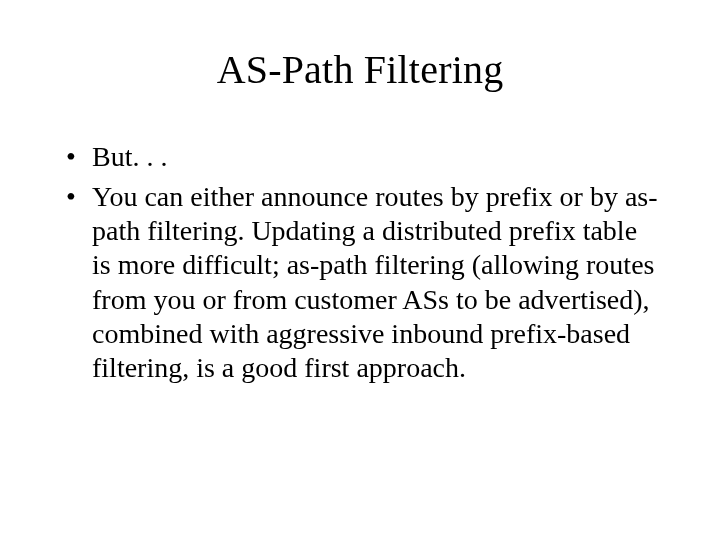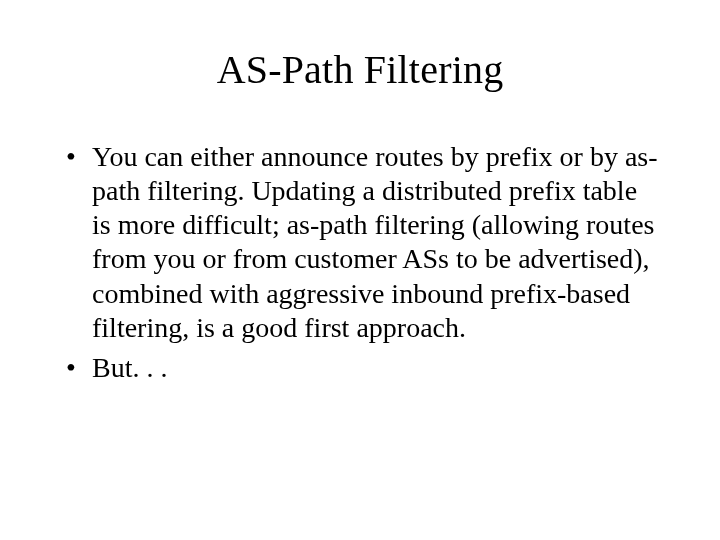--- a/index.html
+++ b/index.html
@@ -55,17 +55,17 @@
   }
 </style>
 </head>
 <body>
 
 <div class="slide">
   <div class="title">AS-Path Filtering</div>
 
   <div class="body">
     <ul class="bullets">
+      <li>But. . .</li>
       <li>You can either announce routes by prefix or by as-path filtering.  Updating a distributed prefix table is more difficult; as-path filtering (allowing routes from you or from customer ASs to be advertised), combined with aggressive inbound prefix-based filtering, is a good first approach.</li>
-      <li>But. . .</li>
     </ul>
   </div>
 </div>
 
 </body></html>

